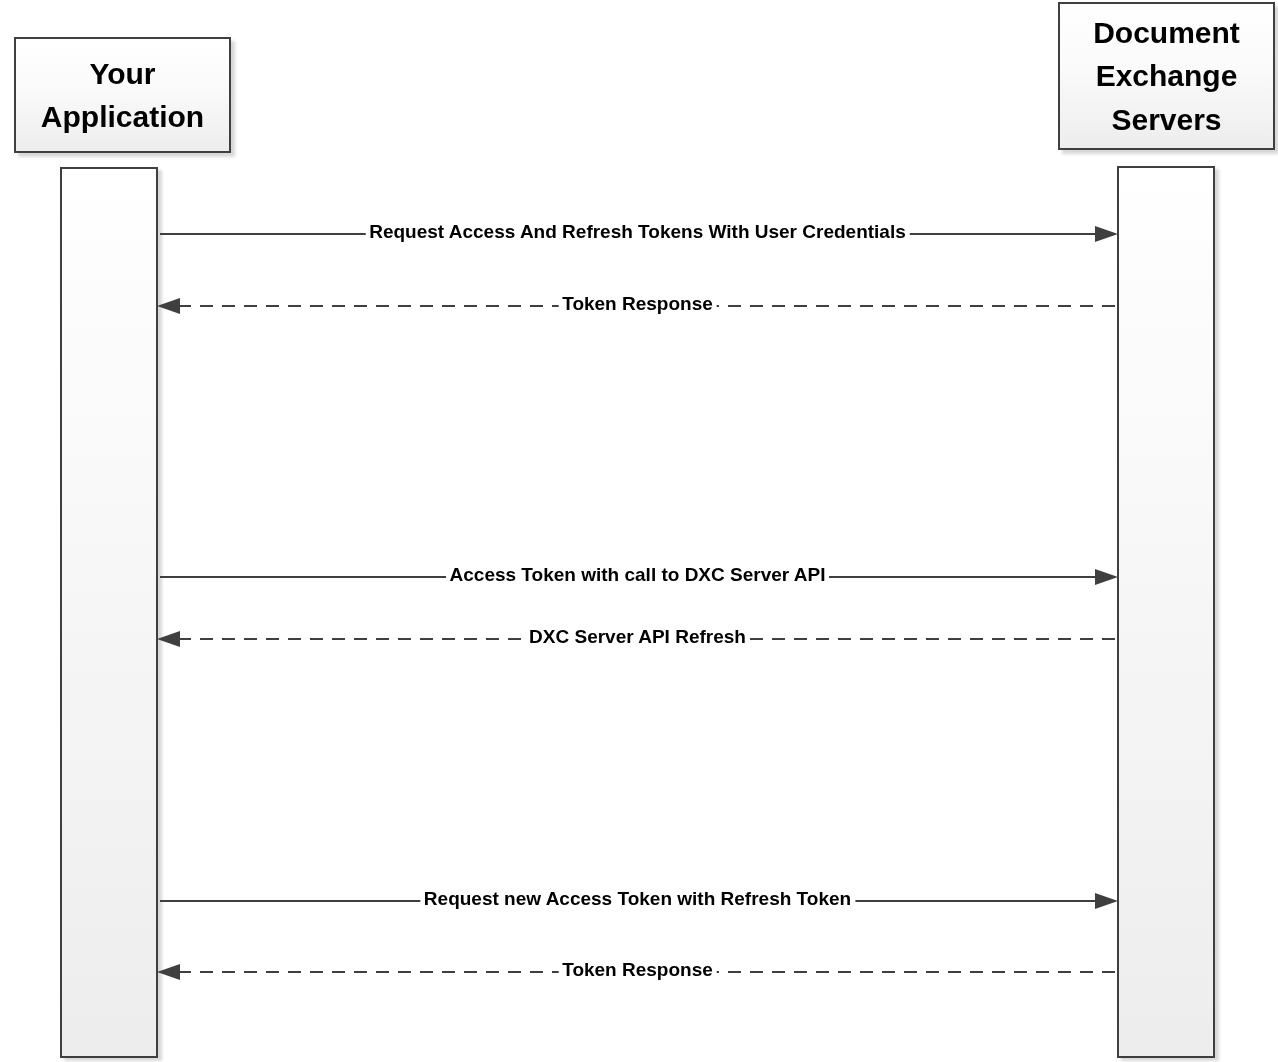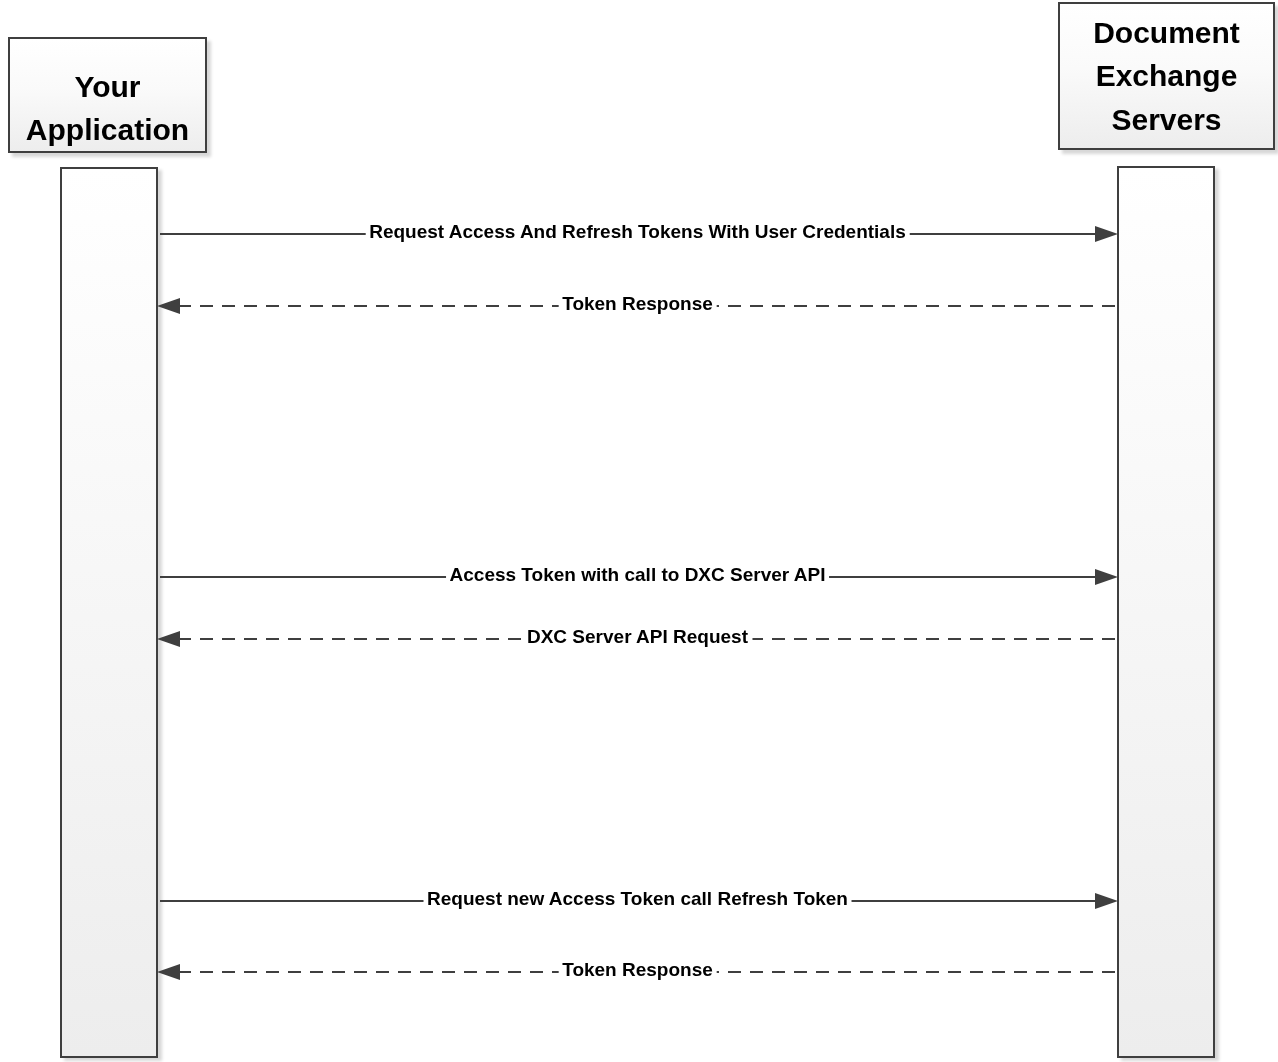--- a/index.html
+++ b/index.html
@@ -31,21 +31,21 @@
     box-shadow: 4px 4px 3px var(--shadow);
     display: flex;
     align-items: center;
     justify-content: center;
     text-align: center;
     font-size: 30px;
     font-weight: bold;
     line-height: 1.44;
     color: var(--text);
   }
-  .actor-left  { left: 8px;    top: 37px; width: 199px; height: 116px; align-items: flex-end; }
+  .actor-left  { left: 14px;    top: 37px; width: 217px; height: 116px; }
   .actor-right { left: 1058px; top: 2px;  width: 217px; height: 148px; }
   .actor-label { display: inline-block; padding: 0 10px; }
 
   
   .lifeline {
     position: absolute;
     border: 2px solid var(--box-border);
     background: linear-gradient(to bottom, var(--box-fill-top) 0%, #f7f7f7 45%, var(--box-fill-bottom) 100%);
     box-shadow: 4px 3px 3px var(--shadow);
   }
@@ -124,26 +124,26 @@
     <div class="label">Token Response</div>
   </div>
       <div class="message right solid" style="top: 577px;">
     <div class="line"></div>
     <div class="arrowhead"></div>
     <div class="label">Access Token with call to DXC Server API</div>
   </div>
       <div class="message left dashed" style="top: 639px;">
     <div class="line"></div>
     <div class="arrowhead"></div>
-    <div class="label">DXC Server API Request</div>
+    <div class="label">DXC Server API Refresh</div>
   </div>
       <div class="message right solid" style="top: 901px;">
     <div class="line"></div>
     <div class="arrowhead"></div>
-    <div class="label">Request new Access Token call Refresh Token</div>
+    <div class="label">Request new Access Token with Refresh Token</div>
   </div>
       <div class="message left dashed" style="top: 972px;">
     <div class="line"></div>
     <div class="arrowhead"></div>
     <div class="label">Token Response</div>
   </div>
     </div>
 </div>
 
 </body></html>

